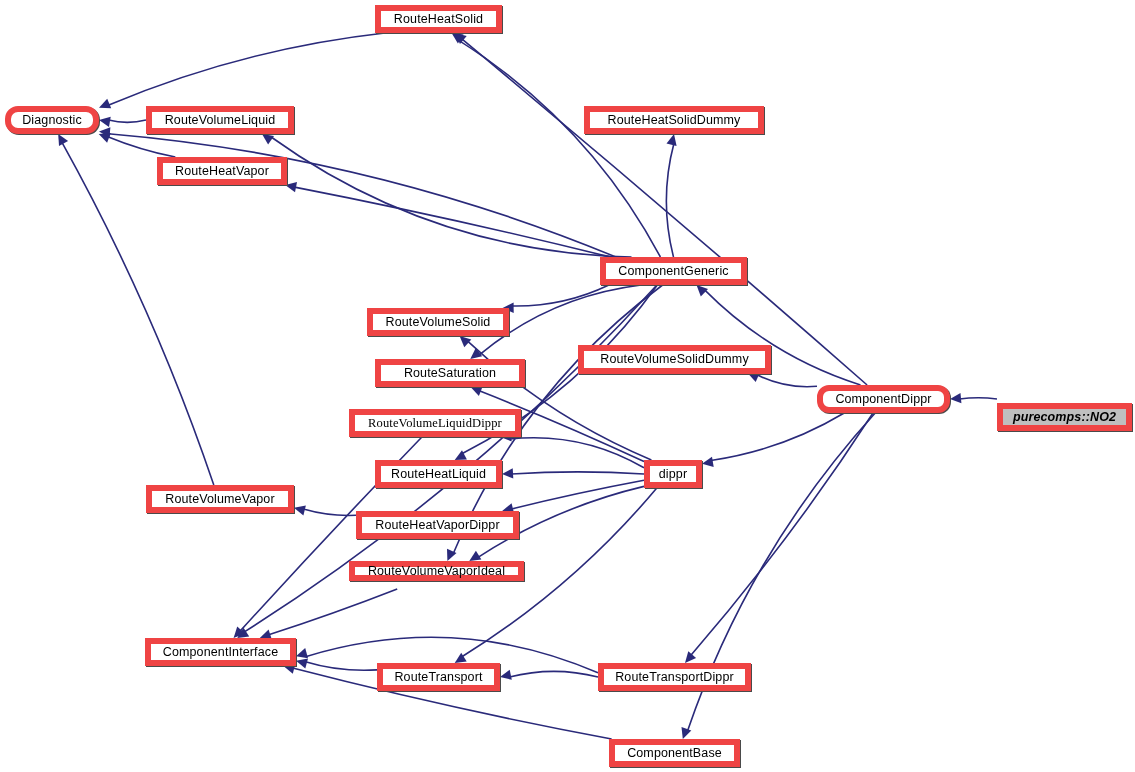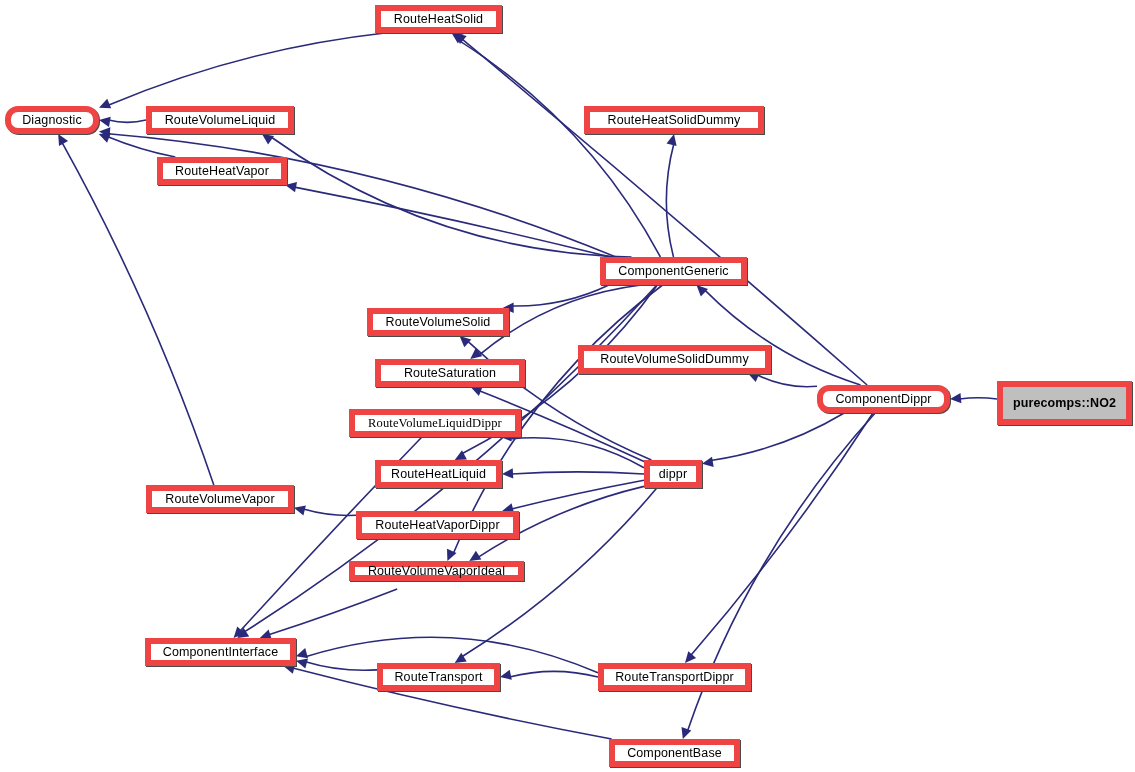--- a/index.html
+++ b/index.html
@@ -150,21 +150,21 @@
       </div>
       <div class="node" style="left: 578px; top: 345px; width: 193px; height: 29px;">
         <span class="node-label">RouteVolumeSolidDummy</span>
       </div>
       <div class="node" style="left: 375px; top: 359px; width: 150px; height: 28px;">
         <span class="node-label">RouteSaturation</span>
       </div>
       <div class="node" style="left: 817px; top: 385px; width: 133px; height: 28px; border-radius: 12px;">
         <span class="node-label">ComponentDippr</span>
       </div>
-      <div class="node highlight" style="left: 997px; top: 381px; width: 135px; height: 44px;">
+      <div class="node highlight" style="left: 997px; top: 403px; width: 135px; height: 28px; font-style: italic;">
         <span class="node-label">purecomps::NO2</span>
       </div>
       <div class="node" style="left: 349px; top: 409px; width: 172px; height: 28px; font-family: Liberation Serif, serif;">
         <span class="node-label">RouteVolumeLiquidDippr</span>
       </div>
       <div class="node" style="left: 375px; top: 460px; width: 127px; height: 28px;">
         <span class="node-label">RouteHeatLiquid</span>
       </div>
       <div class="node" style="left: 644px; top: 460px; width: 58px; height: 28px;">
         <span class="node-label">dippr</span>

